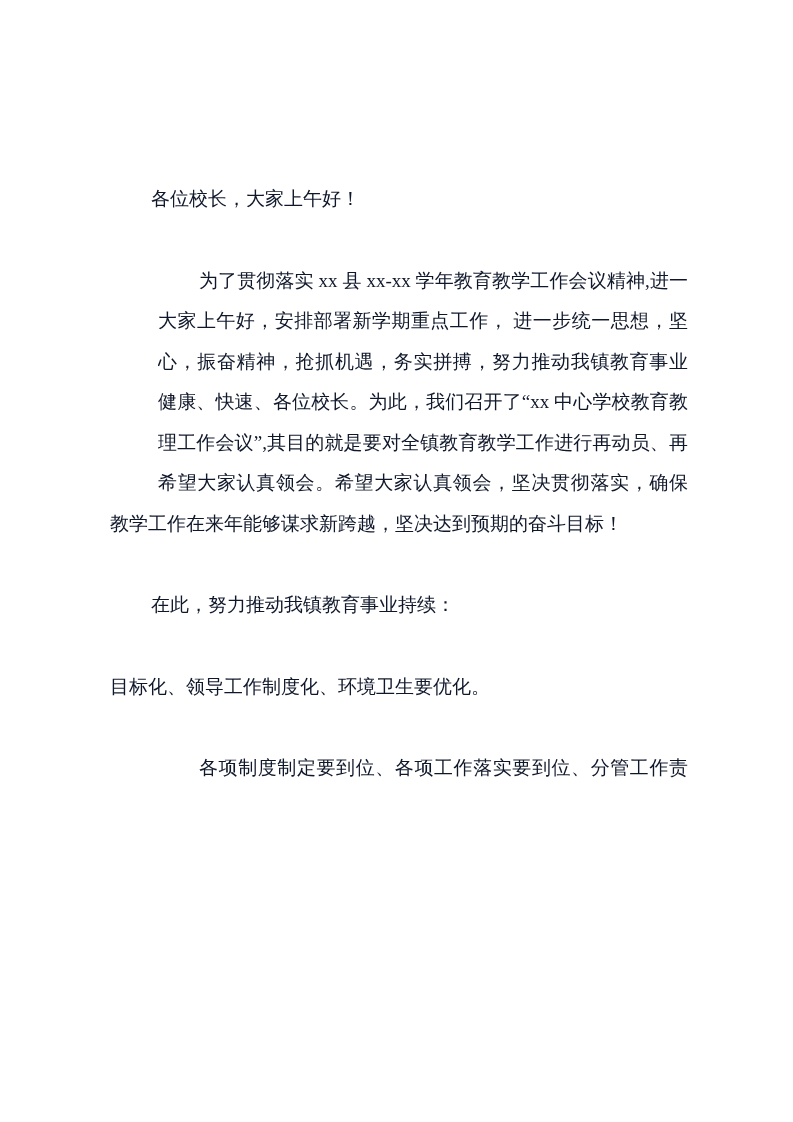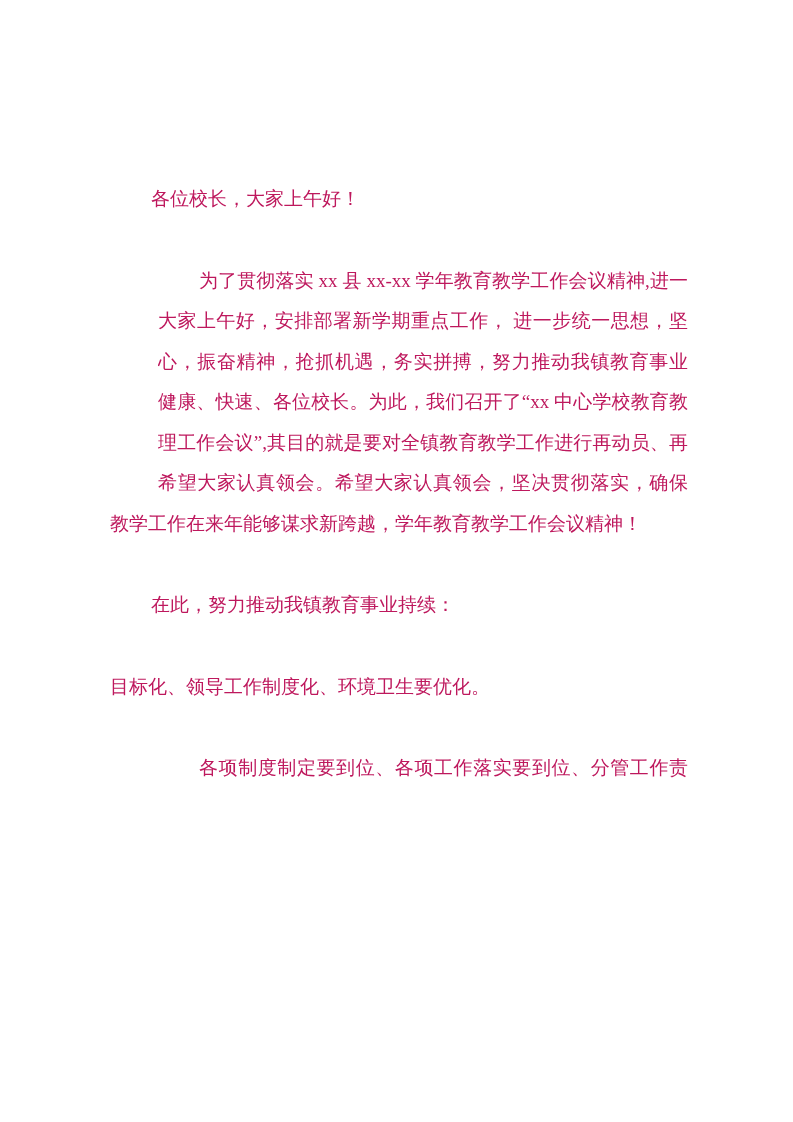--- a/index.html
+++ b/index.html
@@ -7,21 +7,21 @@
     padding: 0;
     background: #ffffff;
   }
   .page {
     position: relative;
     width: 793px;
     height: 1122px;
     background: #ffffff;
     overflow: hidden;
     font-family: "Liberation Serif", "DejaVu Serif", serif;
-    color: #be185d;
+    color: #0f172a;
   }
   .content {
     position: absolute;
     top: 179px;
     left: 110px;
     width: 578px;
   }
   .paragraph {
     margin: 0 0 41px 0;
   }
@@ -56,21 +56,21 @@
       <div class="text-line indent">各位校长，大家上午好！</div>
     </div>
 
     <div class="paragraph">
       <div class="text-line indent fill">为了贯彻落实 xx 县 xx-xx 学年教育教学工作会议精神,进一步明</div>
       <div class="text-line fill">大家上午好，安排部署新学期重点工作， 进一步统一思想，坚定信</div>
       <div class="text-line fill">心，振奋精神，抢抓机遇，务实拼搏，努力推动我镇教育事业持续、</div>
       <div class="text-line fill">健康、快速、各位校长。为此，我们召开了“xx 中心学校教育教学管</div>
       <div class="text-line fill">理工作会议”,其目的就是要对全镇教育教学工作进行再动员、再强调、</div>
       <div class="text-line fill">希望大家认真领会。希望大家认真领会，坚决贯彻落实，确保我镇教育</div>
-      <div class="text-line">教学工作在来年能够谋求新跨越，学年教育教学工作会议精神！</div>
+      <div class="text-line">教学工作在来年能够谋求新跨越，坚决达到预期的奋斗目标！</div>
     </div>
 
     <div class="paragraph">
       <div class="text-line indent">在此，努力推动我镇教育事业持续：</div>
     </div>
 
 
     <div class="paragraph">
       <div class="text-line">目标化、领导工作制度化、环境卫生要优化。</div>
     </div>

